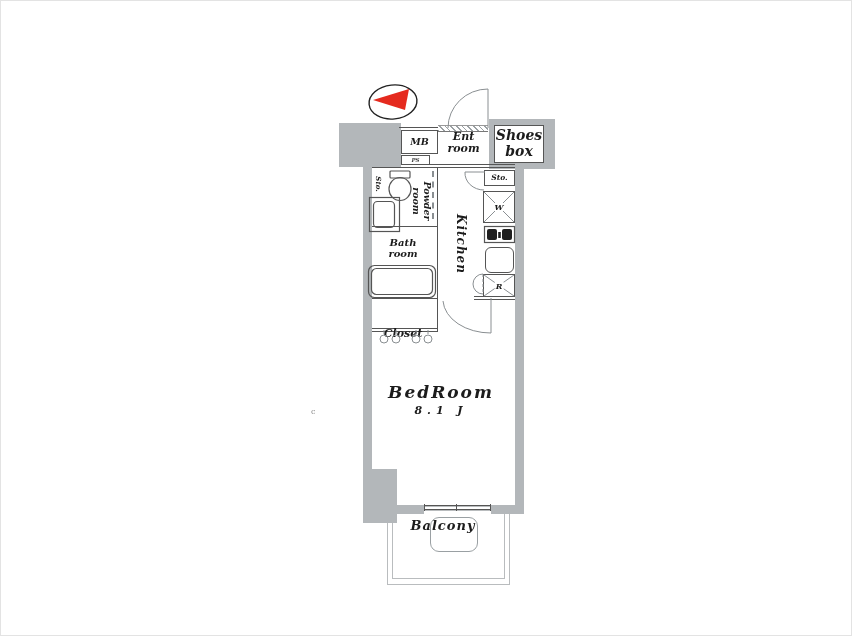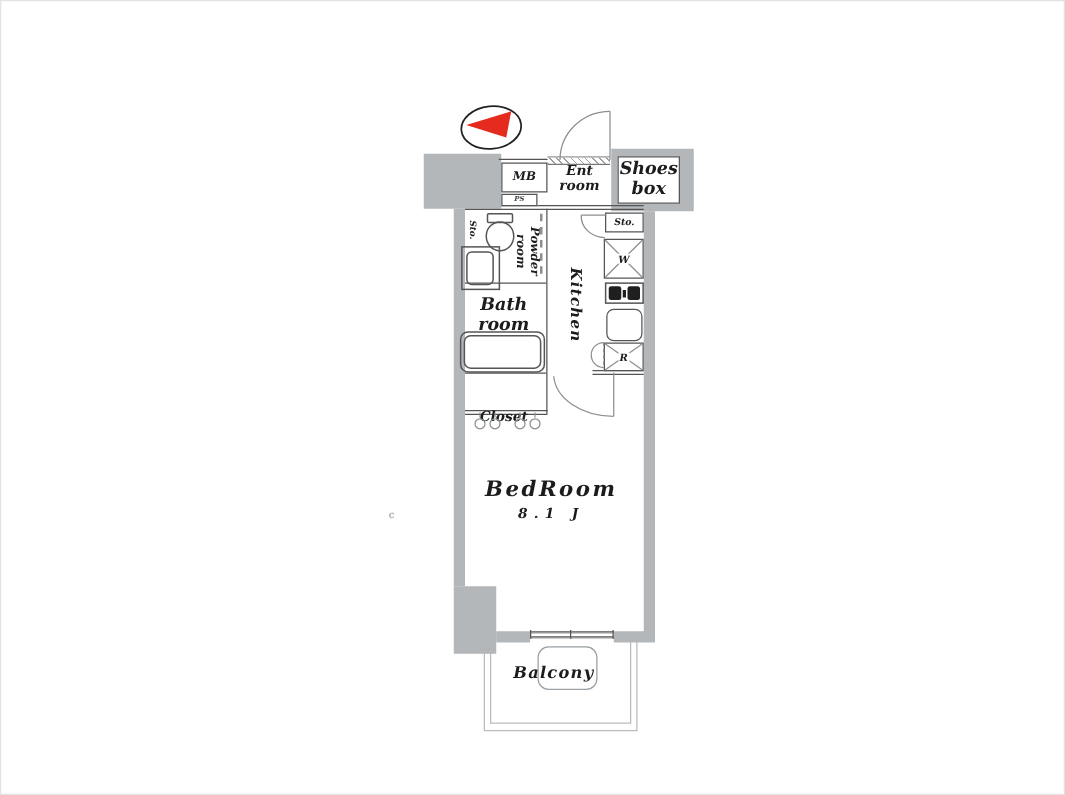--- a/index.html
+++ b/index.html
@@ -24,21 +24,21 @@
 <div class="page">
 
   <svg class="abs" style="left:364px;top:80px;" width="56" height="42" viewBox="0 0 56 42">
     <ellipse cx="28" cy="21" rx="24" ry="17" fill="#ffffff" stroke="#222" stroke-width="1.4" transform="rotate(-6 28 21)"></ellipse>
     <polygon points="8,19 44,8 40,29" style="fill:var(--compass-red,#e52a1e)"></polygon>
   </svg>
 
   <div class="abs" style="left:386px;top:505px;width:123px;height:79px;border:1px solid var(--balcony-line);box-sizing:border-box;"></div>
   <div class="abs" style="left:391px;top:509px;width:113px;height:69px;border:1px solid var(--balcony-line);box-sizing:border-box;"></div>
   <div class="abs" style="left:429px;top:516px;width:46px;height:33px;border:1px solid #9aa0a3;border-radius:9px;"></div>
-  <div class="lbl" style="left:386px;top:531px;width:112px;font-size:13px;letter-spacing:1px;">Balcony</div>
+  <div class="lbl" style="left:386px;top:518px;width:112px;font-size:13px;letter-spacing:1px;">Balcony</div>
 
   <div class="wall" style="left:338px;top:122px;width:62px;height:44px;"></div>
   <div class="wall" style="left:362px;top:166px;width:9px;height:302px;"></div>
   <div class="wall" style="left:362px;top:468px;width:34px;height:54px;"></div>
   <div class="wall" style="left:396px;top:504px;width:27px;height:9px;"></div>
   <div class="wall" style="left:488px;top:118px;width:66px;height:50px;"></div>
   <div class="wall" style="left:514px;top:168px;width:9px;height:337px;"></div>
   <div class="wall" style="left:490px;top:504px;width:33px;height:9px;"></div>
 
   <div class="box" style="left:493px;top:124px;width:50px;height:38px;display:flex;align-items:center;justify-content:center;">
@@ -93,21 +93,21 @@
   <svg style="left:368px;top:196px;" width="32" height="36" viewBox="0 0 32 36">
     <rect class="st" x="0.5" y="0.5" width="30" height="34"></rect>
     <rect class="st" x="4.5" y="4.5" width="21" height="26" rx="4"></rect>
   </svg>
   <div class="lbl rot" style="left:420px;top:200px;font-size:9.5px;">
     <div>Powder</div>
     <div>room</div>
   </div>
   <div class="dashline" style="left:431px;top:170px;height:48px;"></div>
 
-  <div class="lbl" style="left:369px;top:236px;width:66px;font-size:14px;">
+  <div class="lbl" style="left:369px;top:236px;width:66px;font-size:10px;">
     <div>Bath</div>
     <div>room</div>
   </div>
   <svg style="left:367px;top:264px;" width="69" height="34" viewBox="0 0 69 34">
     <rect class="st" x="0.5" y="0.5" width="67" height="32" rx="6"></rect>
     <rect class="st" x="3.5" y="3.5" width="61" height="26" rx="5"></rect>
   </svg>
 
   <div class="lbl rot" style="left:459px;top:243px;font-size:12px;letter-spacing:1px;">Kitchen</div>
 

